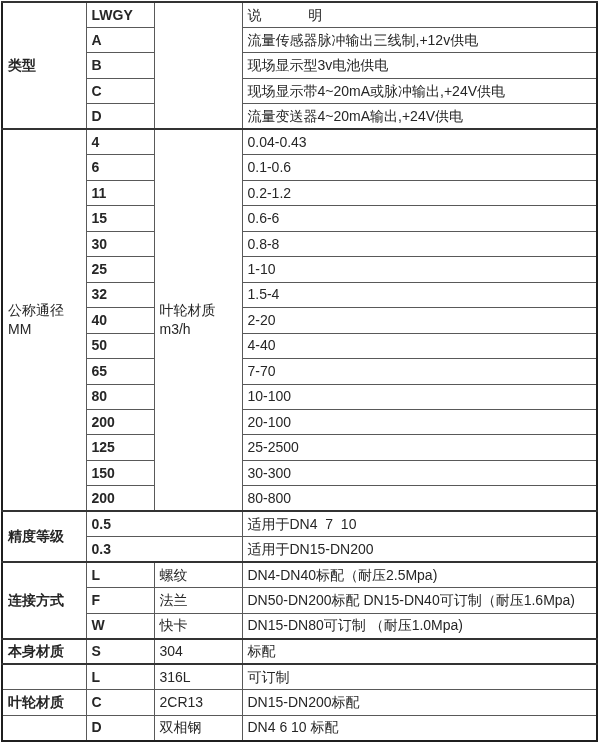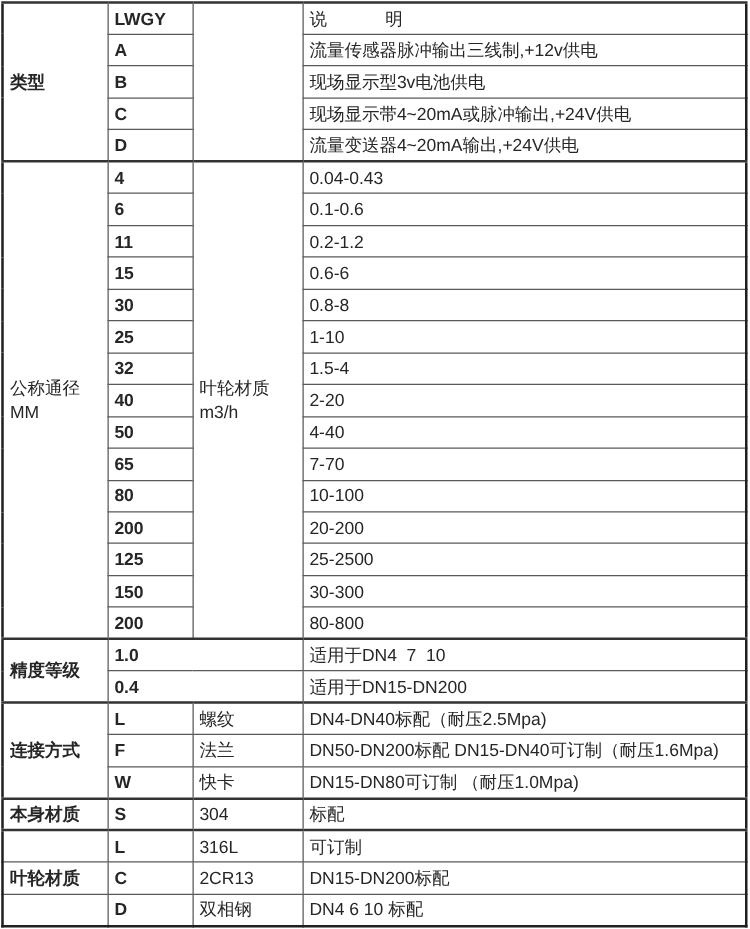--- a/index.html
+++ b/index.html
@@ -119,41 +119,41 @@
         <tr>
           <td class="ctr">65</td>
           <td>7-70</td>
         </tr>
         <tr>
           <td class="ctr">80</td>
           <td>10-100</td>
         </tr>
         <tr>
           <td class="ctr">200</td>
-          <td>20-200</td>
+          <td>20-100</td>
         </tr>
         <tr>
           <td class="ctr">125</td>
           <td>25-2500</td>
         </tr>
         <tr>
           <td class="ctr">150</td>
           <td>30-300</td>
         </tr>
         <tr>
           <td class="ctr">200</td>
           <td>80-800</td>
         </tr>
         <tr class="sec">
           <td rowspan="2" class="ctr">精度等级</td>
-          <td colspan="2" class="ctr">1.0</td>
+          <td colspan="2" class="ctr">0.5</td>
           <td class="pre">适用于DN4  7  10</td>
         </tr>
         <tr>
-          <td colspan="2" class="ctr">0.4</td>
+          <td colspan="2" class="ctr">0.3</td>
           <td>适用于DN15-DN200</td>
         </tr>
         <tr class="sec">
           <td rowspan="3" class="ctr">连接方式</td>
           <td class="ctr">L</td>
           <td>螺纹</td>
           <td>DN4-DN40标配（耐压2.5Mpa)</td>
         </tr>
         <tr>
           <td class="ctr">F</td>

